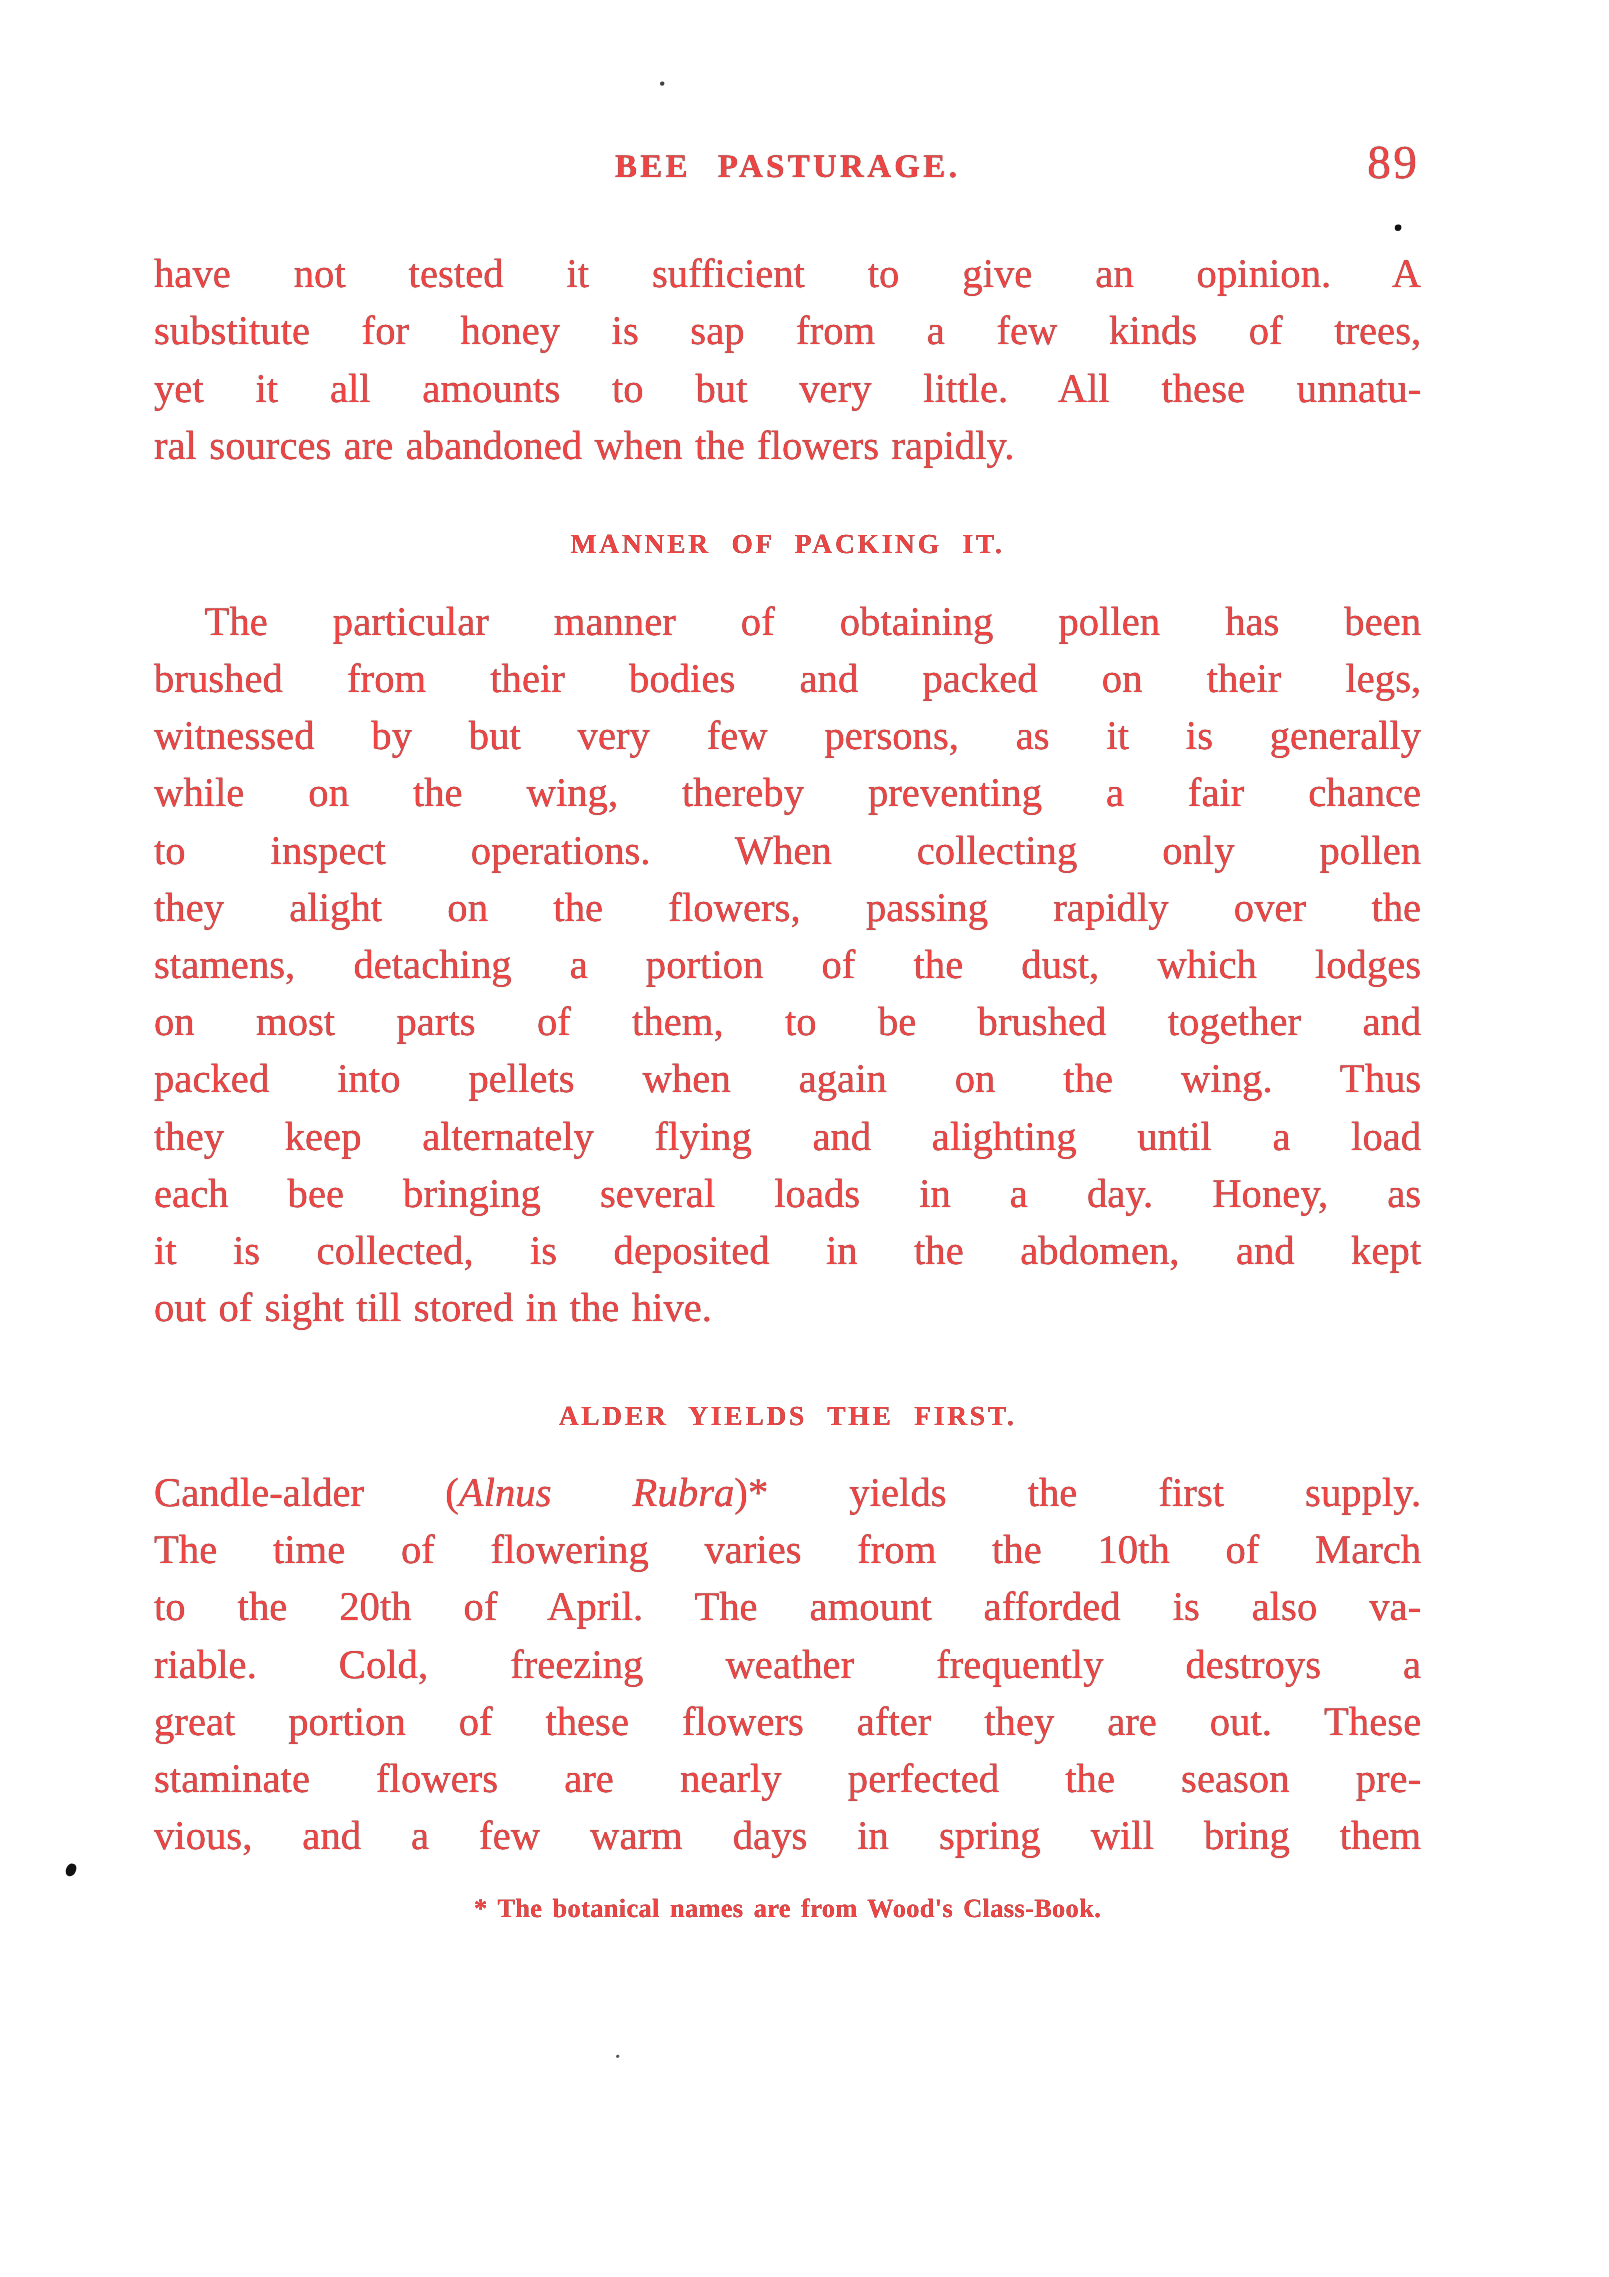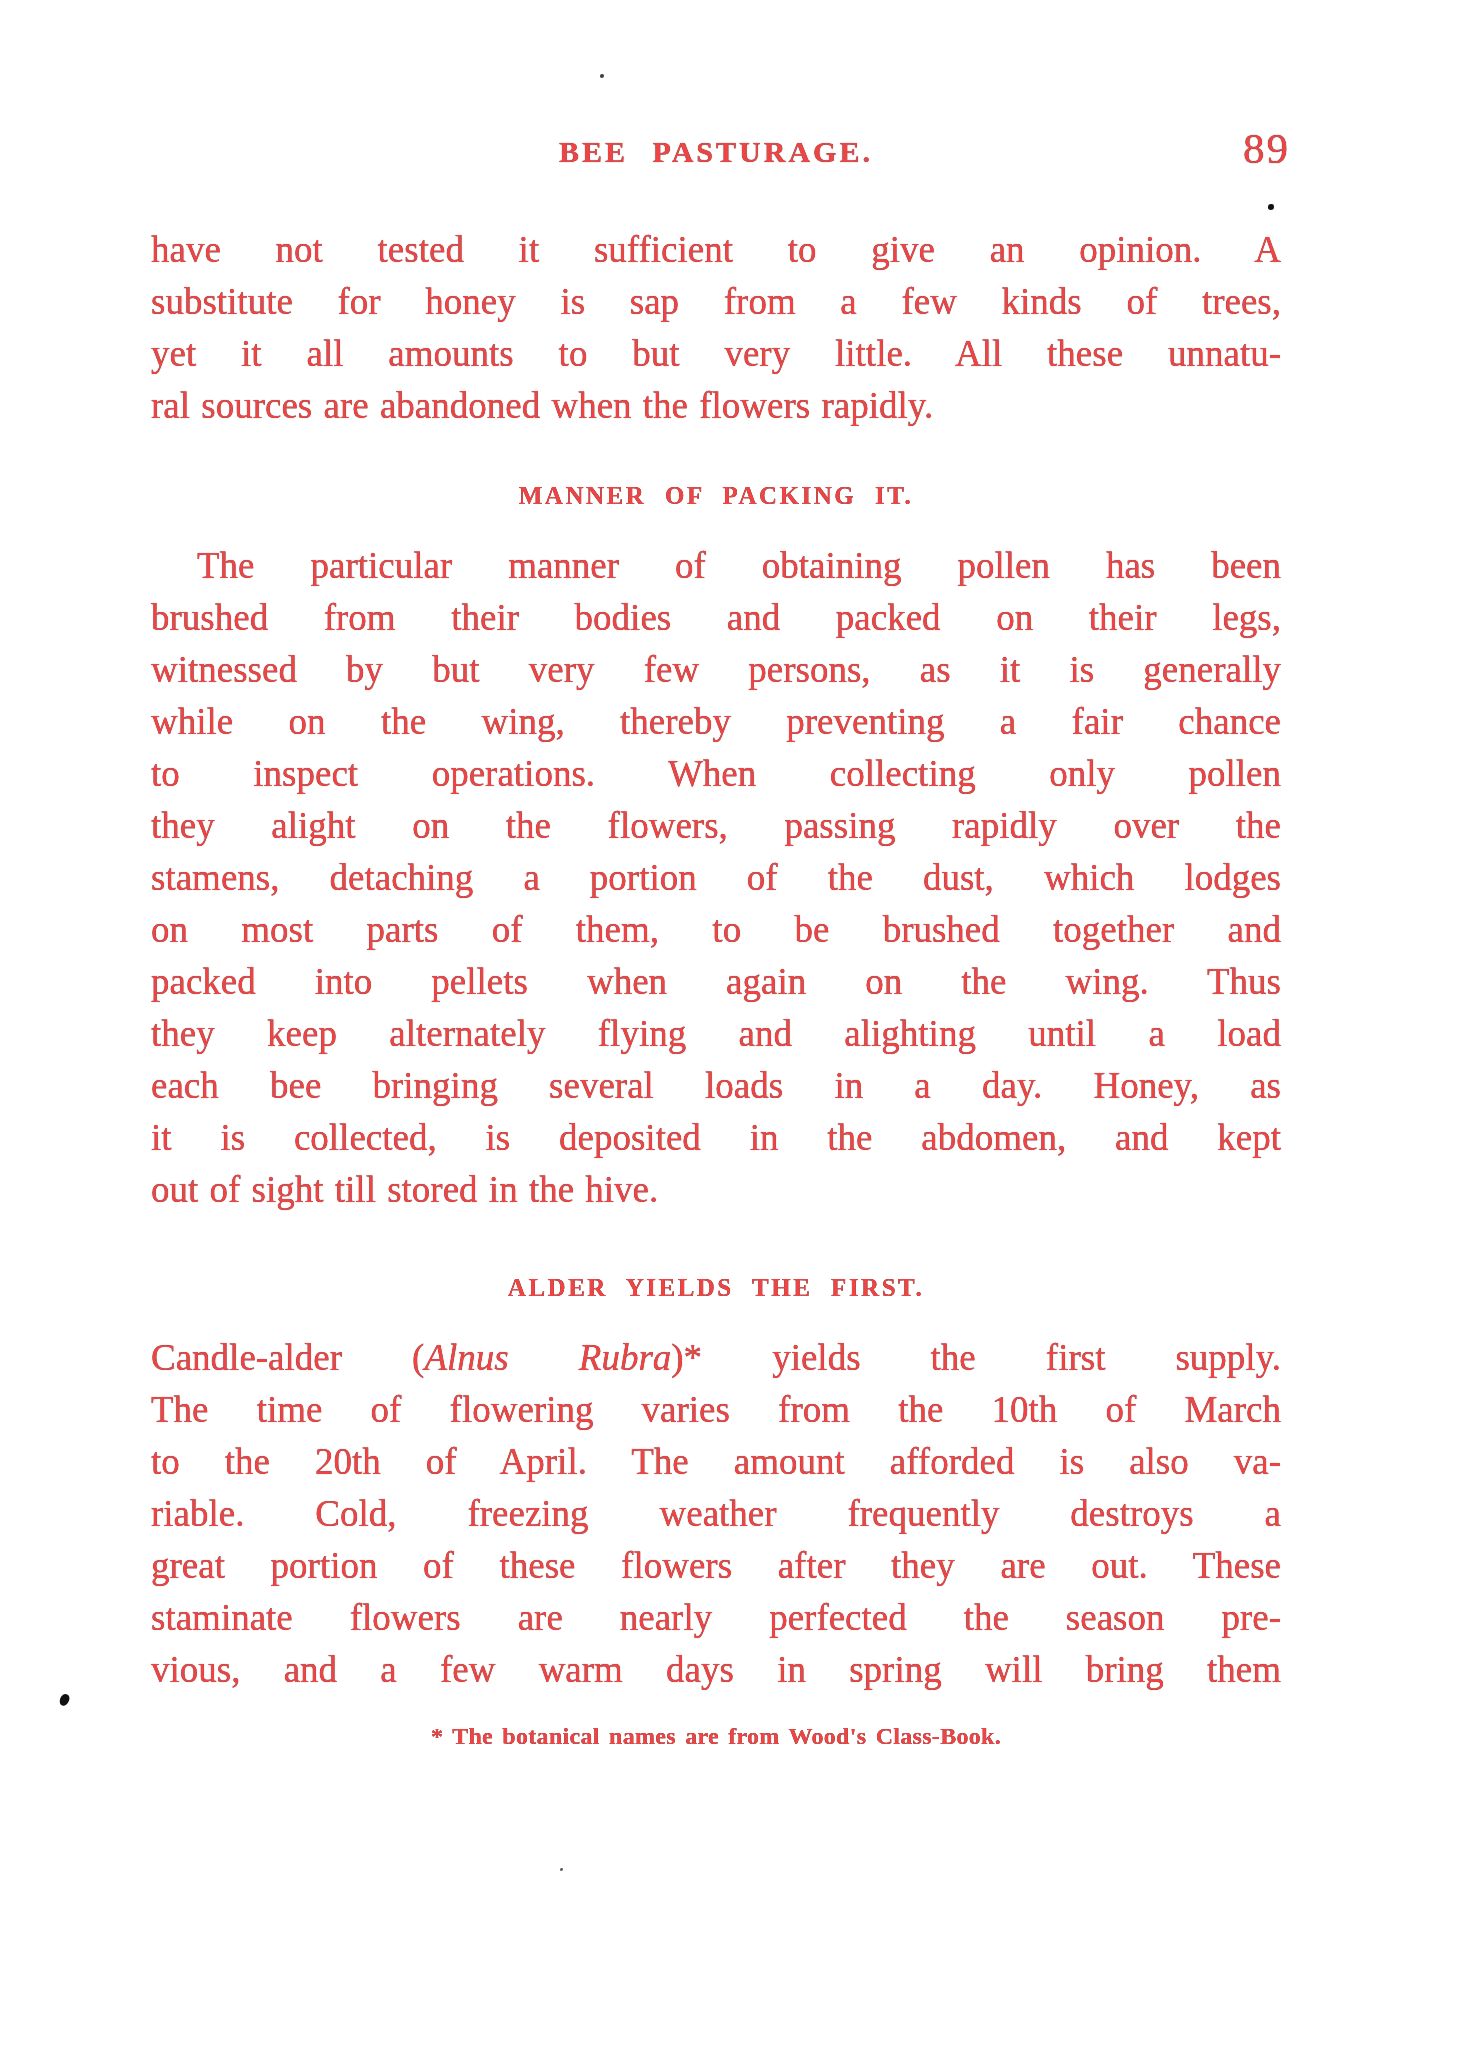--- a/index.html
+++ b/index.html
@@ -45,21 +45,21 @@
     right: 2px;
     top: -6px;
     font-size: 43px;
     line-height: 50px;
     font-weight: 400;
     letter-spacing: 2px;
     text-shadow: 0 0 0.9px rgba(0,0,0,0.95);
     margin-left: 44px;
   }
   
-  .para { margin: 11px; }
+  .para { margin: 0; }
   .para-intro   { margin-top: 50px; }
   .para-packing { margin-top: 26px; }
   .para-alder   { margin-top: 26px; }
   .line {
     font-size: 37px;
     line-height: 52px;
     word-spacing: 2px;
     text-shadow: 0 0 0.7px rgba(0,0,0,0.85);
     white-space: normal;
   }

